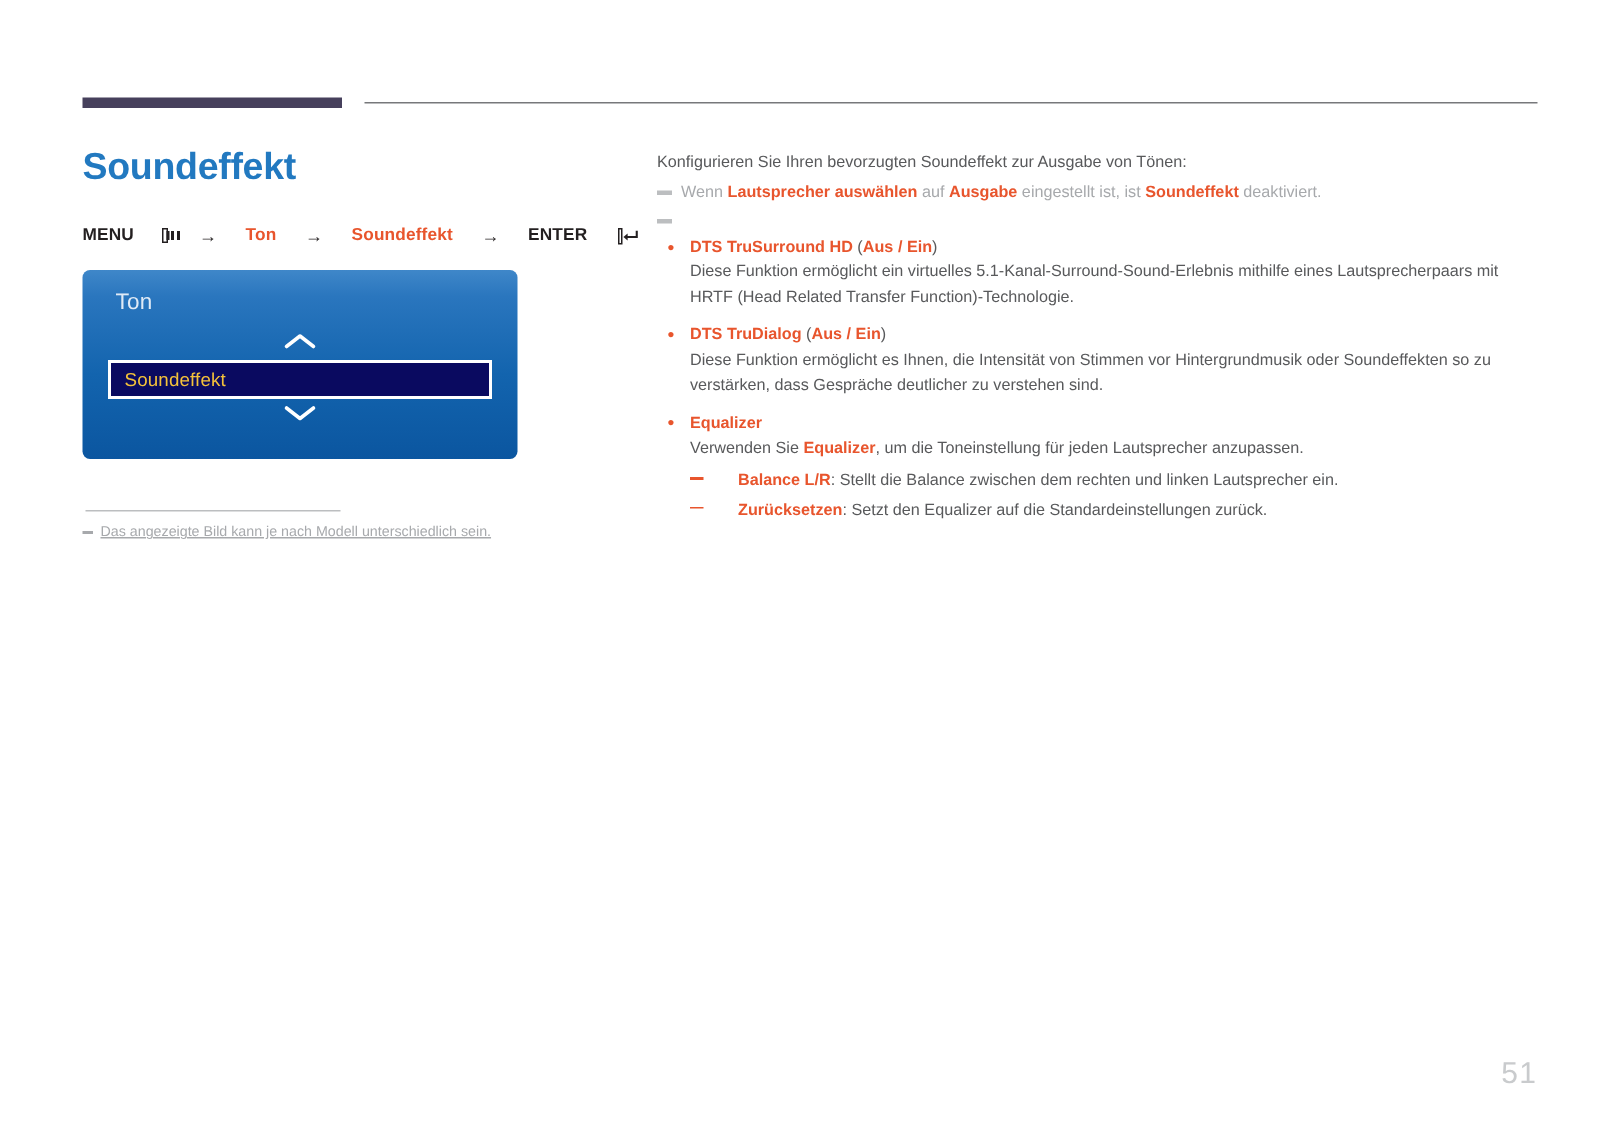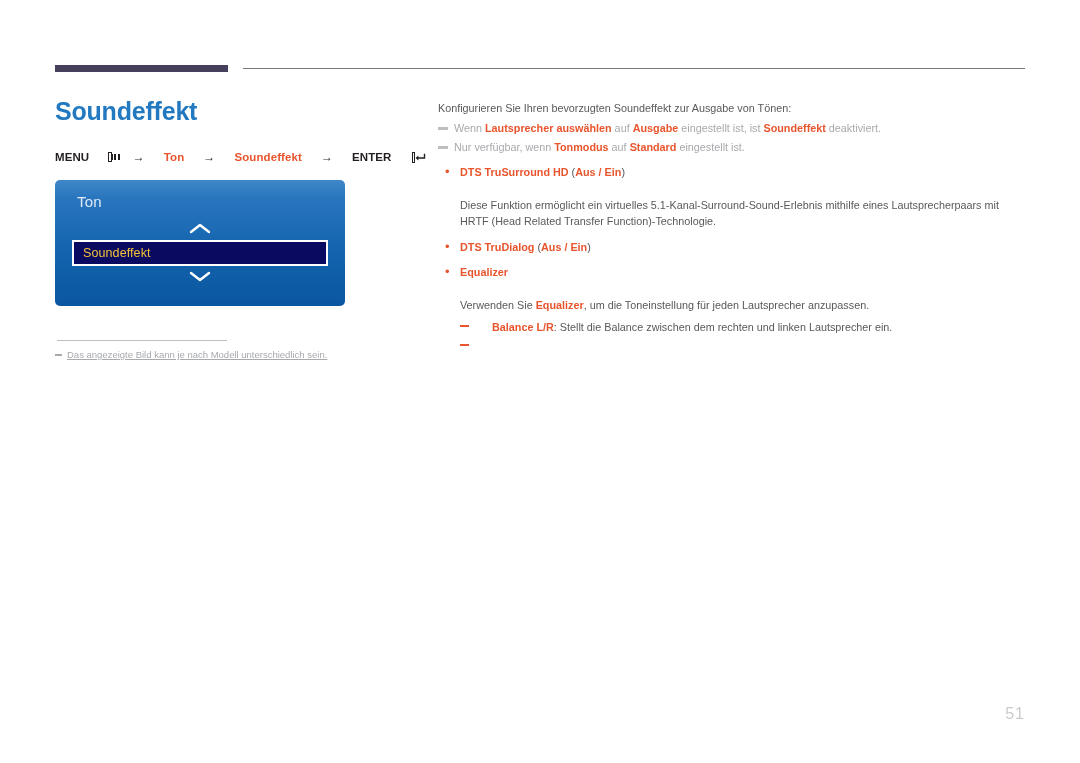--- a/index.html
+++ b/index.html
@@ -230,21 +230,21 @@
   }
   .bullet-title {
     color: #e8552d;
     font-weight: bold;
     font-size: 10.8px;
   }
   .bullet-title .norm { font-weight: normal; color: #58595b; }
   .bullet-body {
     padding-left: 22px;
     color: #58595b;
-    margin-top: 16px;
+    margin-top: 0;
   }
   .bullet-body b { color: #e8552d; font-weight: bold; }
 
   .sub-list { margin-top: 5px; padding-left: 22px; }
   .sub-item {
     display: flex;
     gap: 12px;
     align-items: flex-start;
     margin-bottom: 3px;
   }
@@ -261,21 +261,21 @@
     background: #e8552d;
   }
   .sub-text { color: #58595b; }
   .sub-text b { color: #e8552d; font-weight: bold; }
 
   
   .page-num {
     position: absolute;
     right: 55px;
     top: 705px;
-    font-size: 16px;
+    font-size: 20px;
     color: #c9cbcd;
     letter-spacing: 1px;
   }
 </style>
 </head>
 <body>
 
 <div class="page">
 
   <div class="rule-thick"></div>
@@ -334,58 +334,59 @@
 
     <p class="intro">Konfigurieren Sie Ihren bevorzugten Soundeffekt zur Ausgabe von Tönen:</p>
 
     <div class="note-line">
       <span class="nd"></span>
       <span><span>Wenn </span><b>Lautsprecher auswählen</b><span> auf </span><b>Ausgabe</b><span> eingestellt ist, ist </span><b>Soundeffekt</b><span> deaktiviert.</span></span>
     </div>
 
     <div class="note-line">
       <span class="nd"></span>
-      <span><span>Nur verfügbar, wenn </span><b>Tonmodus</b><span> auf </span><b>Standard</b><span> eingestellt ist.</span></span>
     </div>
 
     <div class="bullets">
 
       <div class="bullet-block">
         <div class="bullet-head">
           <span class="bullet-dot">•</span>
           <span class="bullet-title"><span>DTS TruSurround HD</span><span class="norm"> (</span><span>Aus / Ein</span><span class="norm">)</span></span>
         </div>
         <div class="bullet-body">Diese Funktion ermöglicht ein virtuelles 5.1-Kanal-Surround-Sound-Erlebnis mithilfe eines Lautsprecherpaars mit HRTF (Head Related Transfer Function)-Technologie.</div>
       </div>
 
       <div class="bullet-block">
         <div class="bullet-head">
           <span class="bullet-dot">•</span>
           <span class="bullet-title"><span>DTS TruDialog</span><span class="norm"> (</span><span>Aus / Ein</span><span class="norm">)</span></span>
         </div>
+        <div class="bullet-body">Diese Funktion ermöglicht es Ihnen, die Intensität von Stimmen vor Hintergrundmusik oder Soundeffekten so zu verstärken, dass Gespräche deutlicher zu verstehen sind.</div>
       </div>
 
       <div class="bullet-block">
         <div class="bullet-head">
           <span class="bullet-dot">•</span>
           <span class="bullet-title">Equalizer</span>
         </div>
         <div class="bullet-body"><span>Verwenden Sie </span><b>Equalizer</b><span>, um die Toneinstellung für jeden Lautsprecher anzupassen.</span></div>
 
         <div class="sub-list">
           <div class="sub-item">
             <span class="sub-dash">
                 <i></i>
               </span>
             <span class="sub-text"><b>Balance L/R</b><span>: Stellt die Balance zwischen dem rechten und linken Lautsprecher ein.</span></span>
           </div>
           <div class="sub-item">
             <span class="sub-dash">
                 <i></i>
               </span>
+            <span class="sub-text"><b>Zurücksetzen</b><span>: Setzt den Equalizer auf die Standardeinstellungen zurück.</span></span>
           </div>
         </div>
       </div>
 
     </div>
   </div>
 
   <div class="page-num">51</div>
 
 </div>

